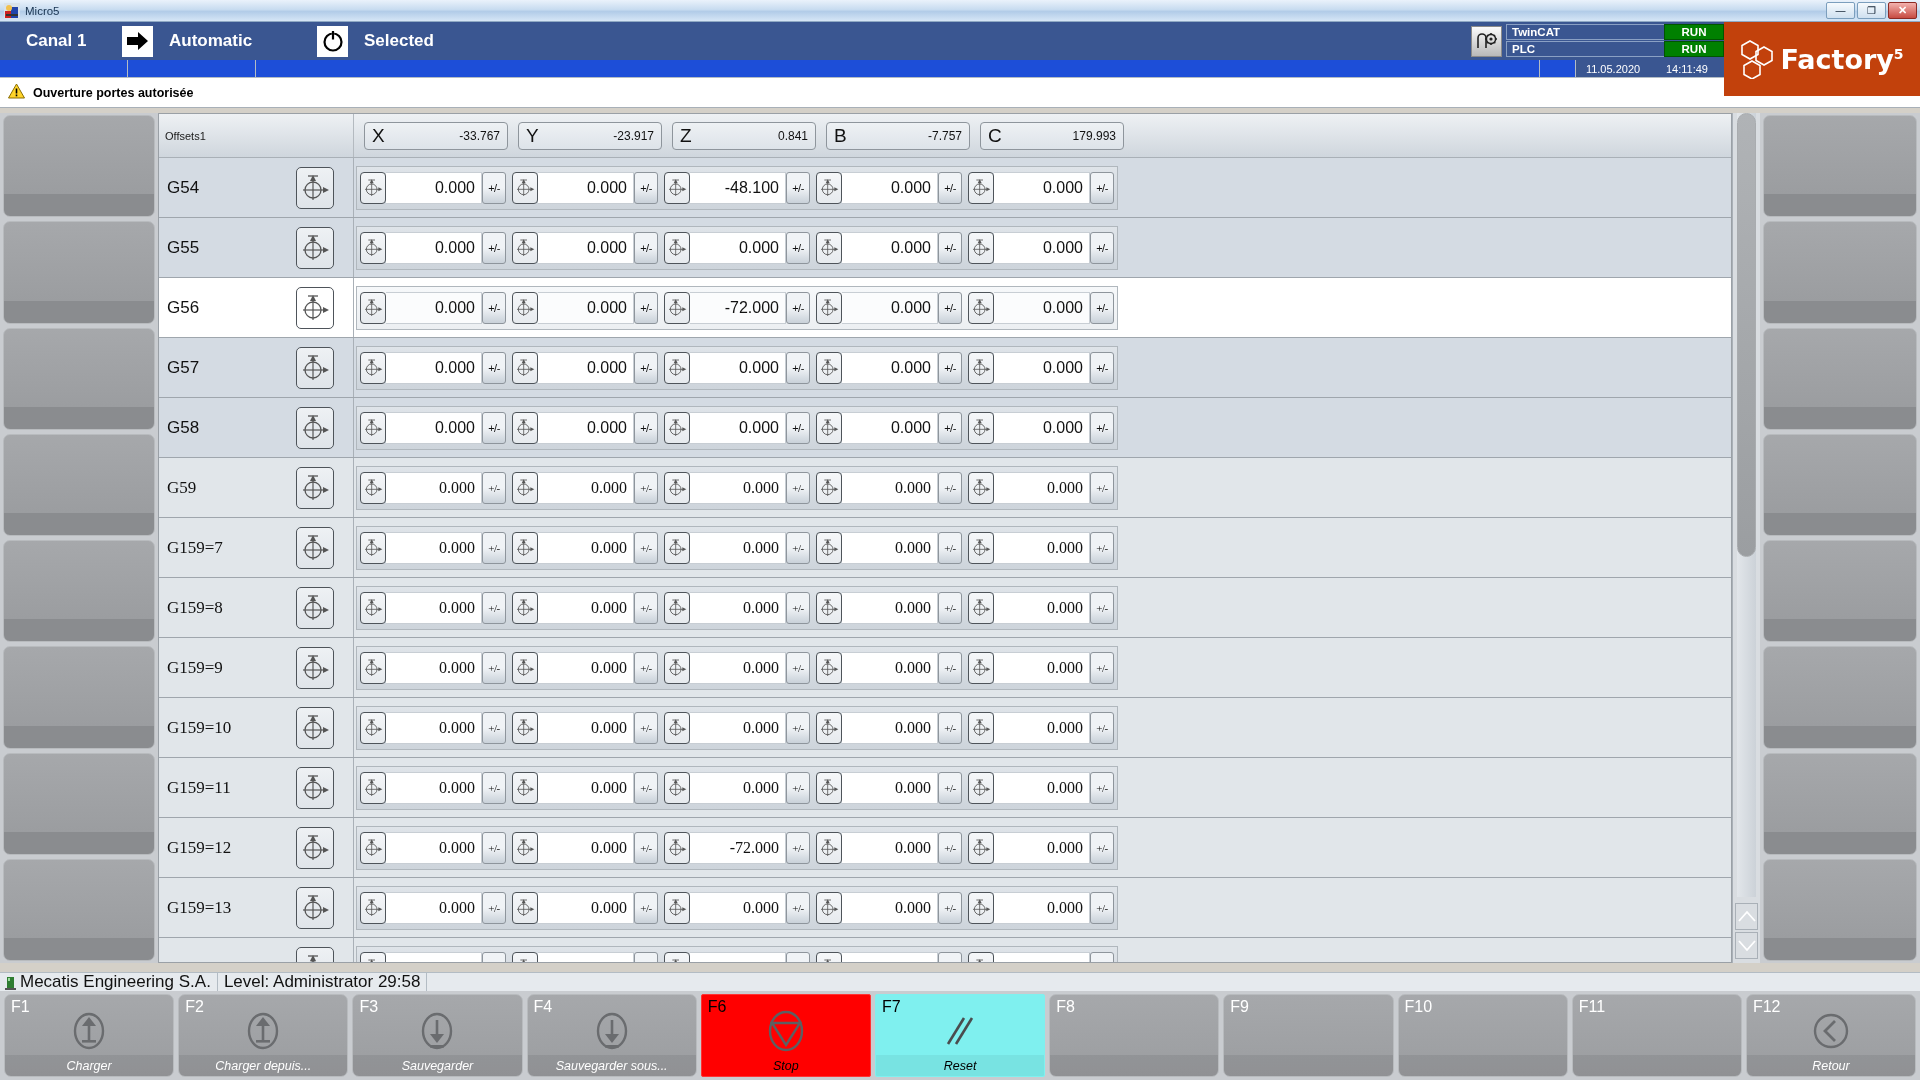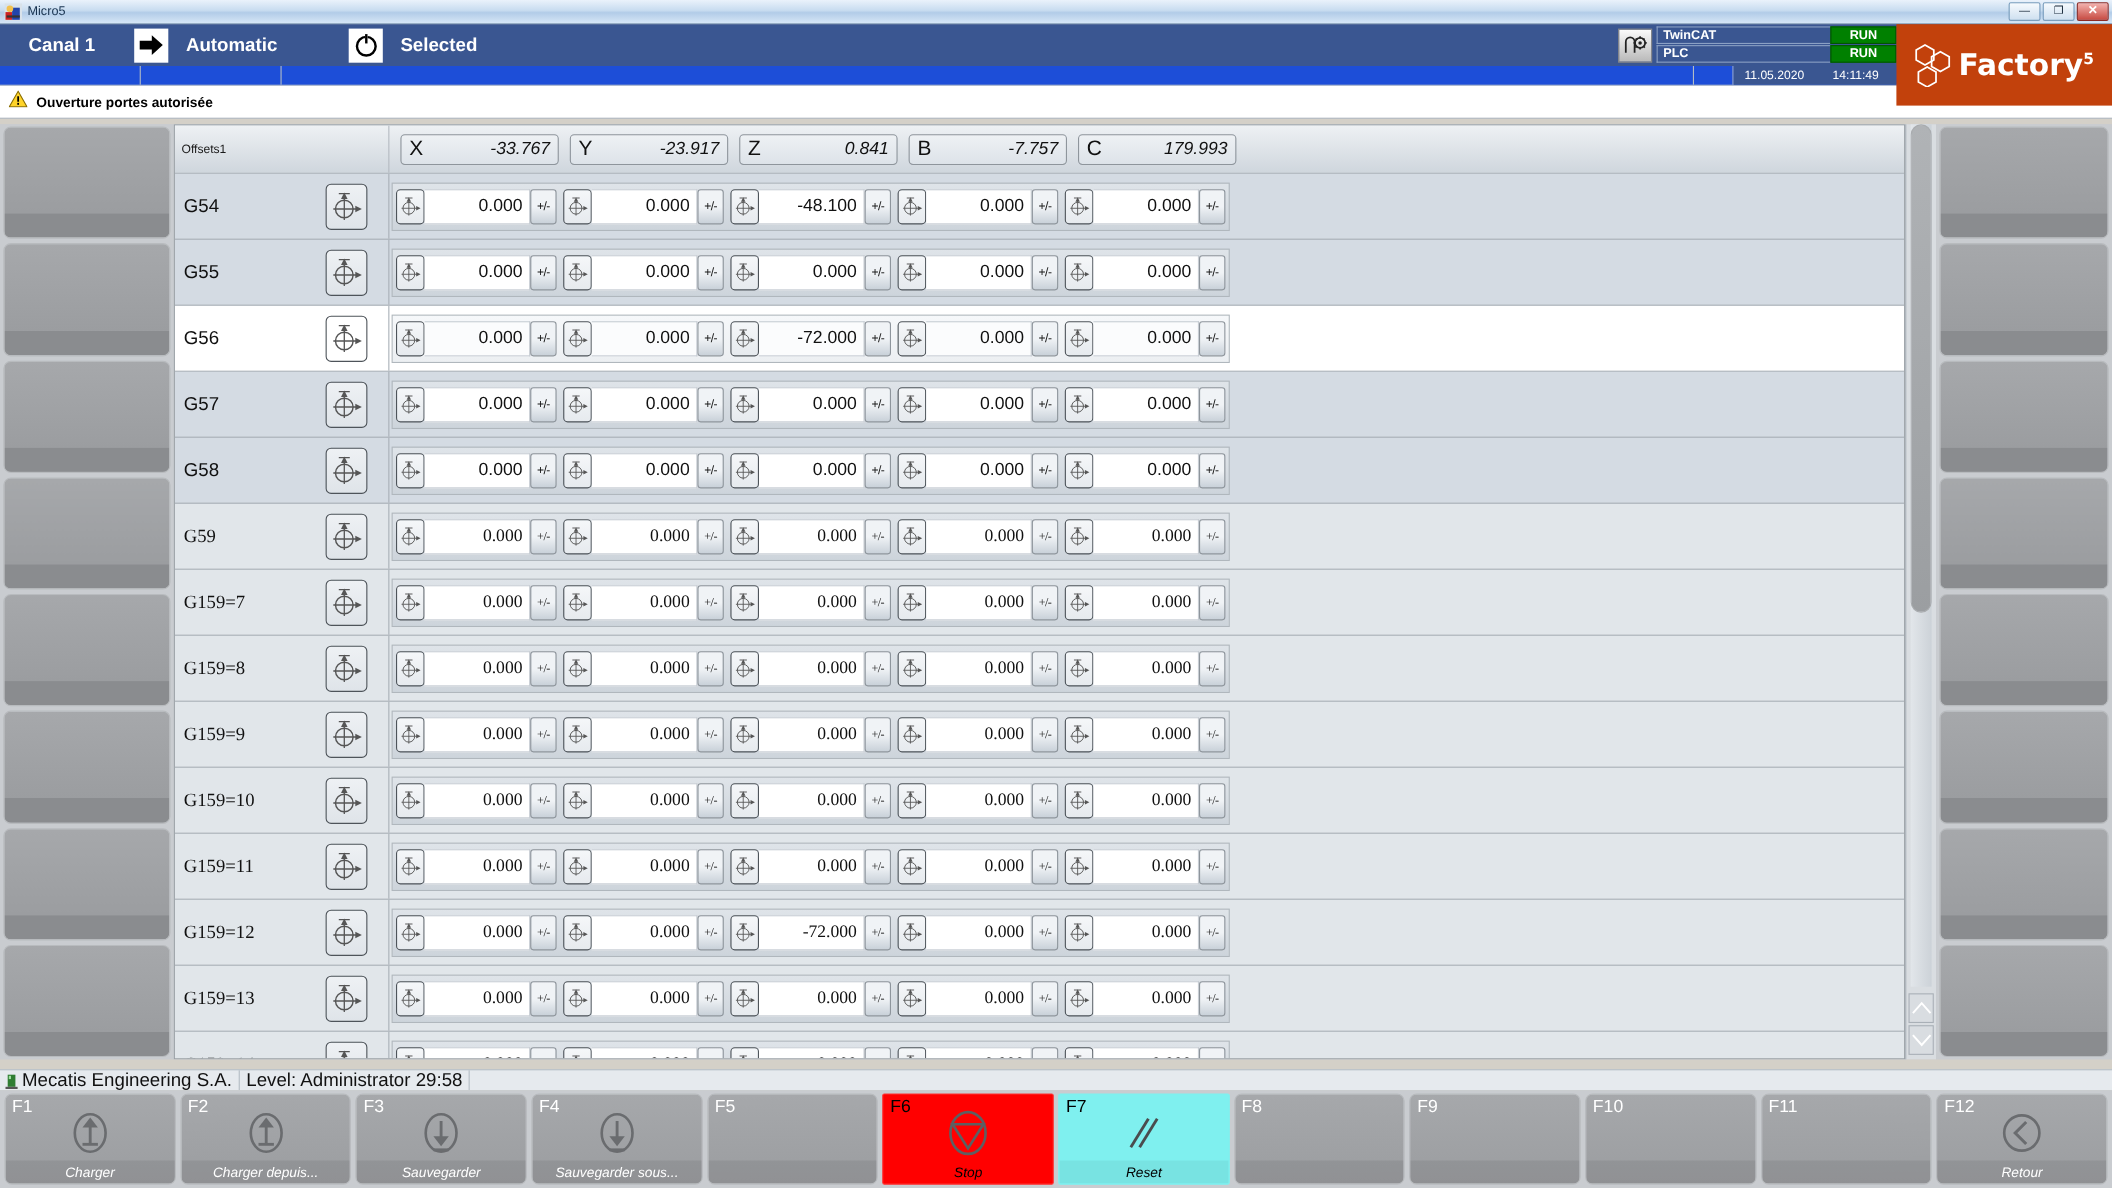--- a/index.html
+++ b/index.html
@@ -140,21 +140,21 @@
     border-right: 1px solid #b4bac0; height: 100%; display: flex; align-items: center;
   }
   .axisbox {
     width: 144px; height: 28px; margin-left: 10px; flex: none;
     border: 1px solid #8e959c; border-radius: 4px;
     background: linear-gradient(to bottom, #eef1f4, #dde3e9);
     display: flex; align-items: center; padding: 0 7px;
     justify-content: space-between;
   }
   .axisbox .ax-name { font-size: 19px; color: #111; font-family: "Liberation Sans", sans-serif; }
-  .axisbox .ax-val { font-size: 16px; color: #111; font-style: italic; }
+  .axisbox .ax-val { font-size: 12px; color: #111; }
 
   .tbody { flex: 1; overflow: hidden; position: relative; }
   .row {
     height: 60px; display: flex; align-items: center;
     border-bottom: 1px solid #9fa6ad;
   }
   .row.alt { background: #d4dbe3; }
   .row.plain { background: #e1e6ea; font-family: Liberation Serif, serif; }
   .row.sel { background: #ffffff; }
   .row-label {
@@ -1698,24 +1698,20 @@
     </div>
     <div class="fkey">
       <span class="fnum">F4</span>
       <span class="ficon"><svg width="48" height="48" viewBox="0 0 48 48">
           <ellipse cx="24" cy="24" rx="14" ry="17" fill="none" stroke="#6a6c6f" stroke-width="2.4"></ellipse>
           <line x1="24" y1="13" x2="24" y2="31" stroke="#6a6c6f" stroke-width="2.6"></line>
           <polygon points="24,36 17,27 31,27" fill="#6a6c6f"></polygon>
           <rect x="17" y="38" width="14" height="2.6" fill="#6a6c6f"></rect>
         </svg></span>
       <span class="flabel">Sauvegarder sous...</span>
-    </div>
-    <div class="fkey">
-      <span class="fnum">F5</span>
-      <span class="flabel"></span>
     </div>
     <div class="fkey stop">
       <span class="fnum">F6</span>
       <span class="ficon"><svg width="52" height="52" viewBox="0 0 52 52">
           <ellipse cx="26" cy="26" rx="16" ry="19" fill="none" stroke="#5d5f62" stroke-width="2.4"></ellipse>
           <polygon points="12,18 40,18 26,40" fill="none" stroke="#5d5f62" stroke-width="2.4"></polygon>
         </svg></span>
       <span class="flabel">Stop</span>
     </div>
     <div class="fkey reset">

